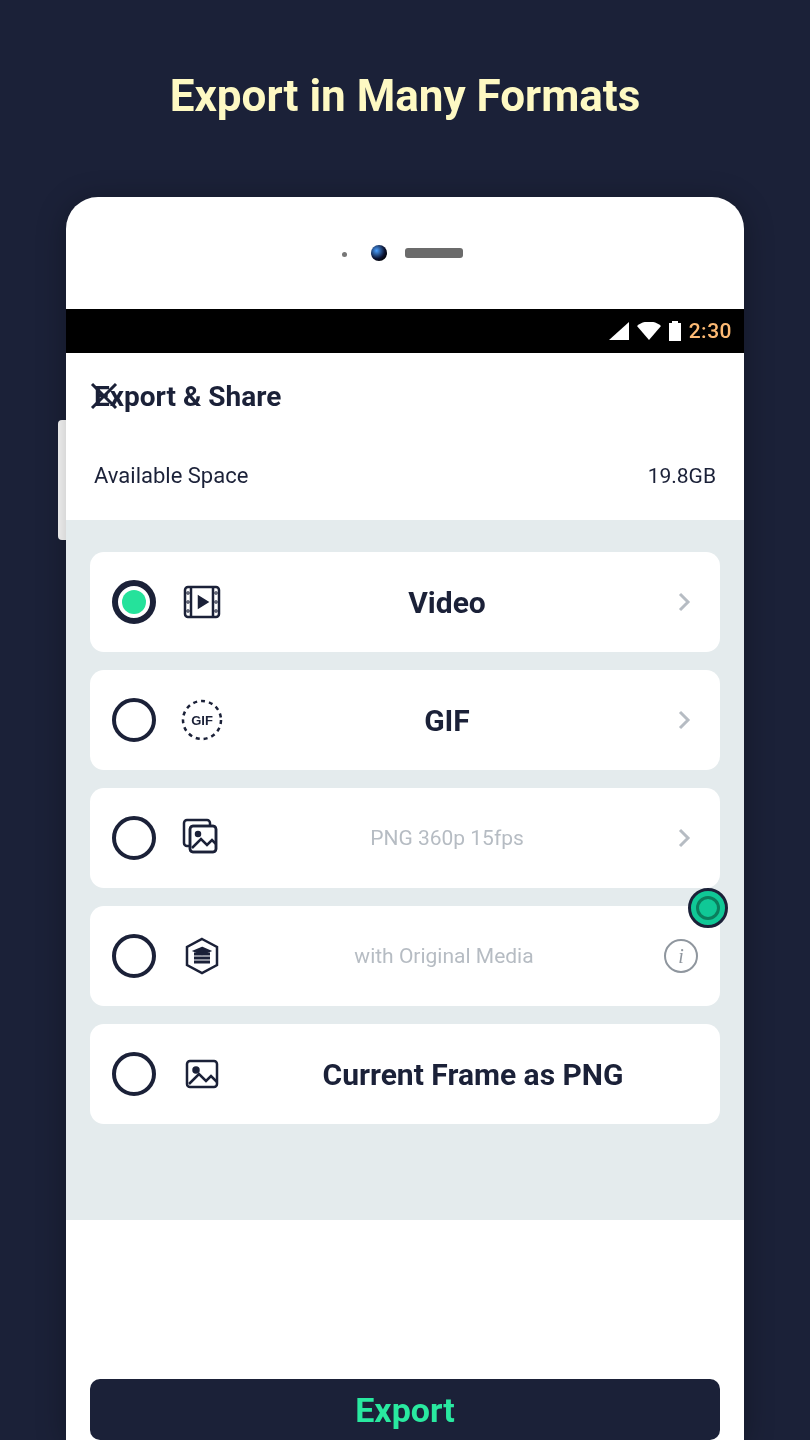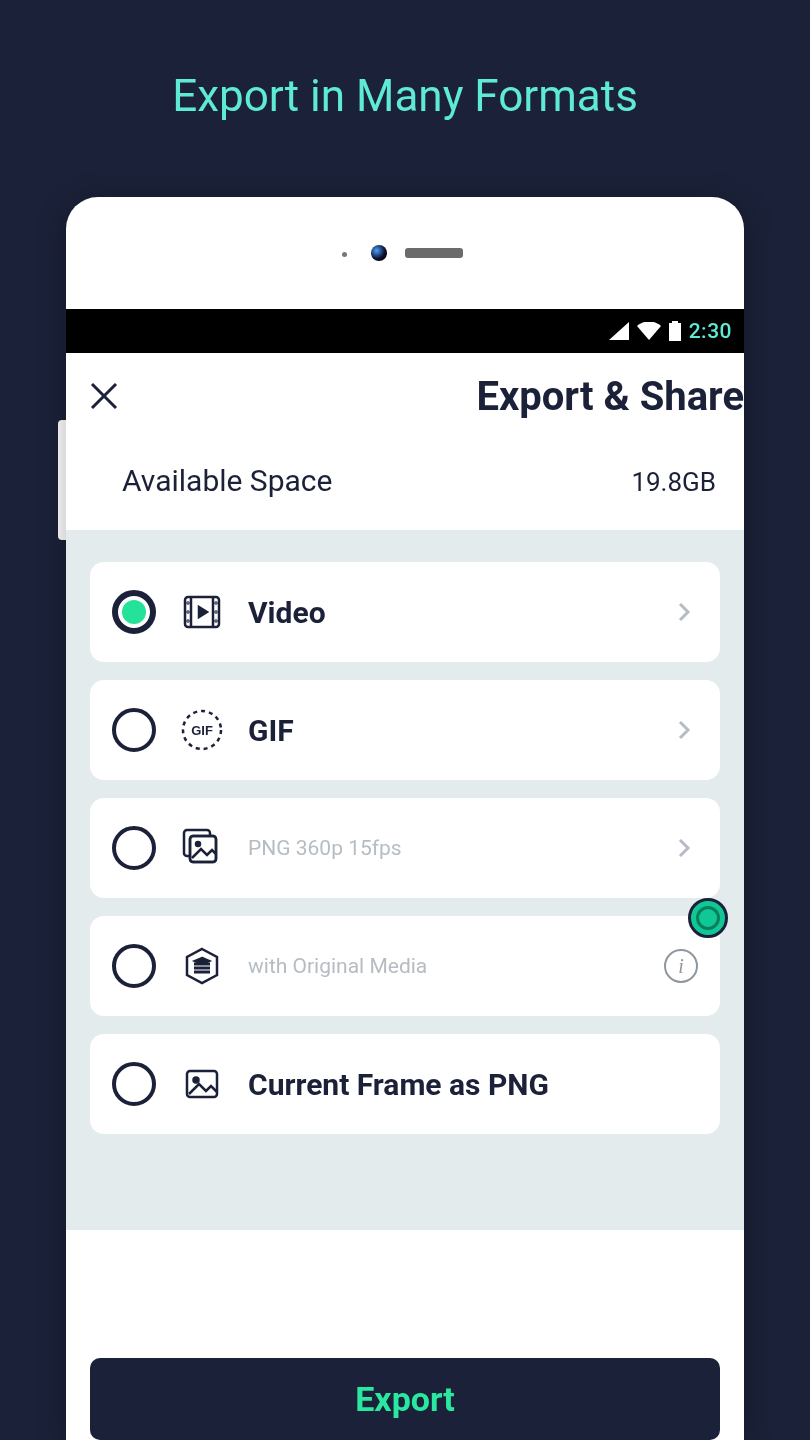--- a/index.html
+++ b/index.html
@@ -6,23 +6,23 @@
   body {
     background: #1b2138;
     width: 810px;
     height: 1440px;
     font-family: -apple-system, BlinkMacSystemFont, "Segoe UI", Roboto, Helvetica, Arial, sans-serif;
     overflow: hidden;
     position: relative;
   }
   .headline {
     text-align: center;
-    color: #5eead4;
+    color: #fef9c3;
     font-size: 44px;
-    font-weight: 400;
+    font-weight: 700;
     margin-top: 70px;
   }
   .phone-frame {
     position: absolute;
     left: 66px;
     top: 197px;
     width: 678px;
     height: 1243px;
     background: #ffffff;
     border-radius: 32px 32px 0 0;
@@ -60,21 +60,21 @@
   }
   
   .status-bar {
     height: 44px;
     background: #000;
     display: flex;
     align-items: center;
     justify-content: flex-end;
     padding: 0 12px;
     gap: 8px;
-    color: #5eead4;
+    color: #fdba74;
   }
   .status-bar .clock { font-size: 21px; font-weight: 500; letter-spacing: 0.5px;}
   .cell-icon, .wifi-icon, .batt-icon { display: inline-flex; }
   
   .app-header {
     height: 86px;
     display: flex;
     align-items: center;
     position: relative;
     padding: 0 20px;
@@ -85,33 +85,33 @@
   }
   .close-x::before, .close-x::after {
     content: ""; position: absolute; left: 50%; top: 50%;
     width: 34px; height: 3px; background: #1b2138;
     transform-origin: center;
   }
   .close-x::before { transform: translate(-50%,-50%) rotate(45deg); }
   .close-x::after  { transform: translate(-50%,-50%) rotate(-45deg); }
   .header-title {
     position: absolute; left: 0; right: 0;
-    text-align: right;
-    font-size: 40px; font-weight: 700; color: #1b2138; margin-left: 28px;
+    text-align: left;
+    font-size: 28px; font-weight: 700; color: #1b2138; margin-left: 28px;
   }
   
   .info-block {
     padding: 24px 28px 32px 28px;
     display: flex; flex-direction: column; gap: 48px;
   }
   .info-row {
     display: flex; justify-content: space-between; align-items: baseline;
   }
-  .info-label { font-size: 30px; color: #1b2138; margin-left: 28px; }
-  .info-value { font-size: 26px; color: #1b2138; }
+  .info-label { font-size: 22px; color: #1b2138; }
+  .info-value { font-size: 21px; color: #1b2138; }
   
   .options-area {
     background: #e4ebed;
     padding: 32px 24px 0 24px;
     display: flex; flex-direction: column; gap: 18px;
     min-height: 700px;
   }
   .option-card {
     background: #fff;
     border-radius: 14px;
@@ -130,21 +130,21 @@
   }
   .radio.selected { border-width: 6px; }
   .radio.selected::after {
     content: ""; width: 24px; height: 24px; border-radius: 50%;
     background: #25e29b;
   }
   .format-icon {
     width: 44px; height: 44px; flex-shrink: 0;
     display: flex; align-items: center; justify-content: center;
   }
-  .text-col { display: flex; flex-direction: column; gap: 10px; flex: 1; }
+  .text-col { display: flex; flex-direction: column; gap: 10px; flex: 1; align-items: center; }
   .opt-title { font-size: 30px; font-weight: 700; color: #1b2138; }
   .opt-sub   { font-size: 21px; color: #b6bcc3; }
   .chevron {
     width: 28px; height: 28px; flex-shrink: 0;
   }
   .chevron svg { stroke: #b6bcc3; }
   .info-i {
     width: 34px; height: 34px; border: 2px solid #8f969e; border-radius: 50%;
     display: flex; align-items: center; justify-content: center;
     color: #8f969e; font-family: Georgia, serif; font-style: italic; font-size: 20px;
@@ -168,21 +168,21 @@
   .export-bar {
     position: absolute;
     left: 0; right: 0; bottom: 0;
     background: #fff;
     padding: 18px 24px 0 24px;
   }
   .export-btn {
     background: #1b2138;
     color: #29e9a0;
     border-radius: 10px;
-    height: 82px;
+    height: 61px;
     display: flex; align-items: center; justify-content: center;
     font-size: 34px; font-weight: 700;
     cursor: pointer;
   }
 </style>
 </head>
 <body>
 
 <div class="headline">Export in Many Formats</div>
 

